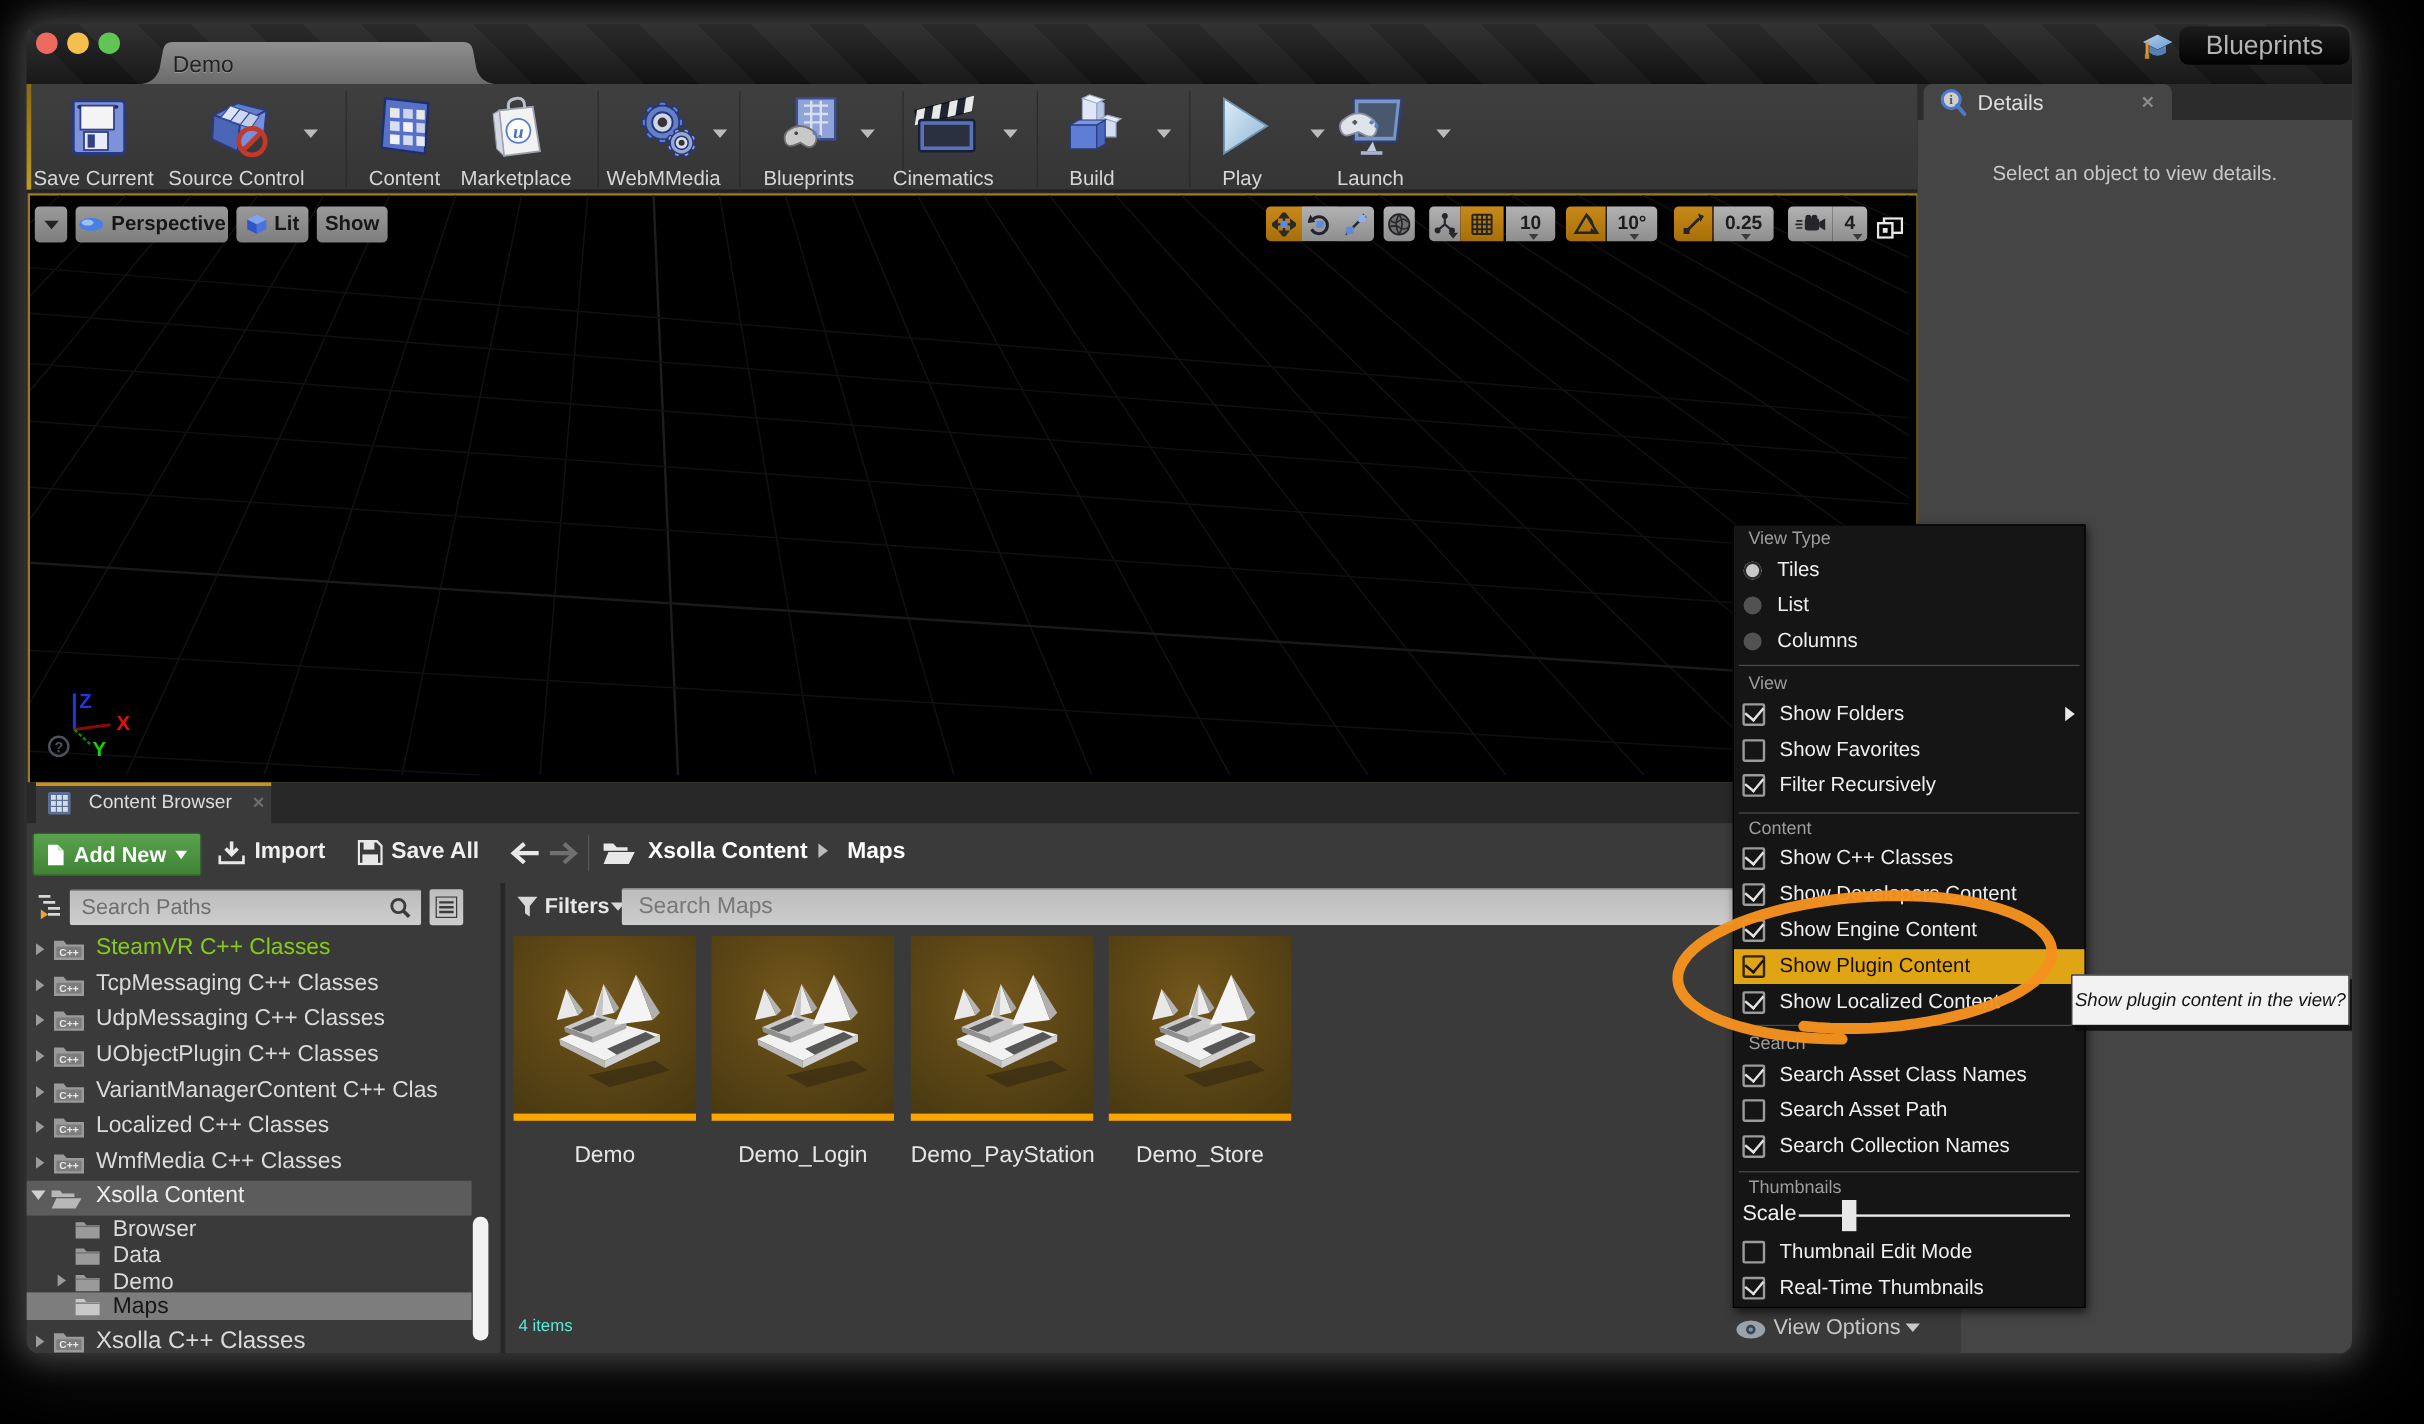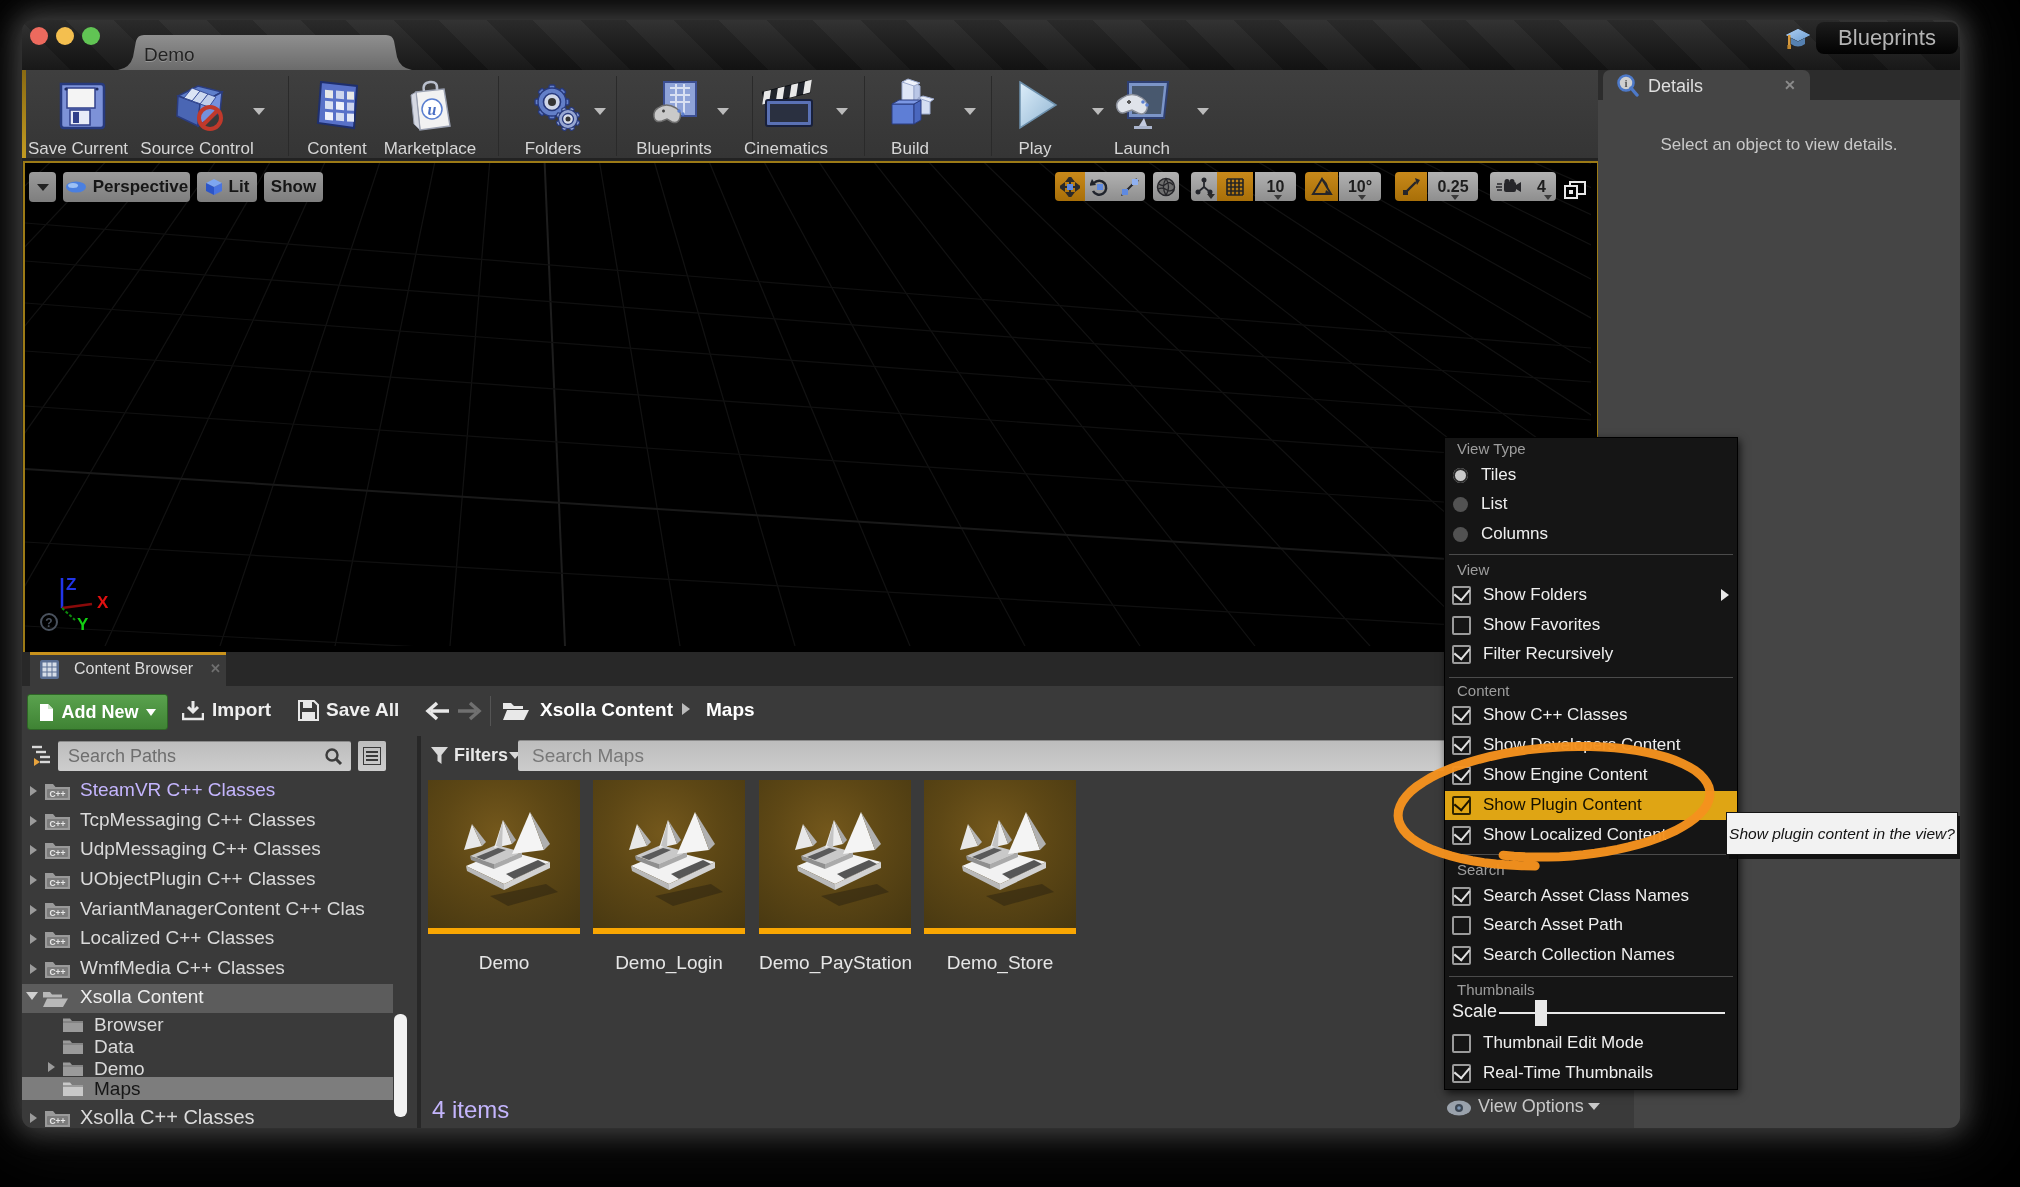--- a/index.html
+++ b/index.html
@@ -138,21 +138,21 @@
             <rect x="-2.2" y="-12" width="4.4" height="6" rx="1.5" transform="rotate(202 0 0)"></rect>
             <rect x="-2.2" y="-12" width="4.4" height="6" rx="1.5" transform="rotate(247 0 0)"></rect>
             <rect x="-2.2" y="-12" width="4.4" height="6" rx="1.5" transform="rotate(292 0 0)"></rect>
             <rect x="-2.2" y="-12" width="4.4" height="6" rx="1.5" transform="rotate(337 0 0)"></rect>
           </g>
           <circle r="9.5"></circle>
         </g>
         <circle cx="39" cy="41" r="5.5" fill="#d8dde9" stroke="#27397c" stroke-width="1.3"></circle>
         <circle cx="39" cy="41" r="2.5" fill="#343434"></circle>
       </svg>
-<div class="lbl ab" style="left:531px;top:69px;transform:translateX(-50%)">Folders</div>
+<div class="lbl ab" style="left:531px;top:69px;transform:translateX(-50%)">WebMMedia</div>
 <div class="darr ab" style="left:572px;top:38px;border-top-color:#bbb"></div>
 <div class="sep ab" style="left:594px"></div>
 <svg class="ab" style="left:626px;top:8px" width="56" height="56" viewBox="0 0 56 56">
 <path d="M16 4 h32 v34 h-32 Z" fill="#8fa3d8" stroke="#3c4f92" stroke-width="2"></path>
 <path d="M22 10 h20 M22 17 h20 M22 24 h20 M28 6 v30 M36 6 v30" stroke="#d9e0f2" stroke-width="2" fill="none"></path>
 <path d="M10 30 q8 -6 18 0 q6 4 4 10 q-2 6 -8 4 l-5 -3 -5 2 q-7 2 -8 -4 q-1 -6 4 -9 Z" fill="#c9c9c9" stroke="#6e6e6e" stroke-width="1.5"></path>
 <path d="M14 33 h3 m-1.5 -1.5 v3" stroke="#444" stroke-width="1.6"></path>
 <circle cx="31" cy="33" r="1.7" fill="#5a7fd0"></circle>
         <circle cx="35" cy="36" r="1.7" fill="#5a7fd0"></circle>
 </svg>
@@ -475,21 +475,21 @@
           <line x1="3" y1="13" x2="15" y2="13" stroke="#3a3a3a" stroke-width="2"></line>
         </svg>
       </div>
 <div class="ab" style="left:395px;top:84px;width:4px;height:392px;background:#272727"></div>
 <div class="ab exp" style="left:8px;top:133.5px;border-left-color:transparent;border-left:0;width:0;height:0;border-top:5px solid transparent;border-bottom:5px solid transparent;border-left:7px solid #9b9b9b;background:none"></div>
 <svg class="ab" style="left:22px;top:128.5px" width="27" height="20" viewBox="0 0 27 20">
         <path d="M1 3 h8 l2.5 3 H26 v13 H1 Z" fill="#9a9a9a"></path>
         <rect x="3" y="8" width="21" height="9" rx="1" fill="#7c7c7c"></rect>
         <text x="13.5" y="15.5" font-size="8.5" font-weight="bold" text-anchor="middle" fill="#e8e8e8">C++</text>
       </svg>
-<div class="ab" style="left:58px;top:126.5px;color:#c4b5fd;font-size:19px;white-space:nowrap">SteamVR C++ Classes</div>
+<div class="ab" style="left:58px;top:126.5px;color:#84cc16;font-size:19px;white-space:nowrap">SteamVR C++ Classes</div>
 <div class="ab exp" style="left:8px;top:163.5px;border-left-color:transparent;border-left:0;width:0;height:0;border-top:5px solid transparent;border-bottom:5px solid transparent;border-left:7px solid #9b9b9b;background:none"></div>
 <svg class="ab" style="left:22px;top:158.5px" width="27" height="20" viewBox="0 0 27 20">
         <path d="M1 3 h8 l2.5 3 H26 v13 H1 Z" fill="#9a9a9a"></path>
         <rect x="3" y="8" width="21" height="9" rx="1" fill="#7c7c7c"></rect>
         <text x="13.5" y="15.5" font-size="8.5" font-weight="bold" text-anchor="middle" fill="#e8e8e8">C++</text>
       </svg>
 <div class="ab" style="left:58px;top:156.5px;color:#dadada;font-size:19px;white-space:nowrap">TcpMessaging C++ Classes</div>
 <div class="ab exp" style="left:8px;top:193px;border-left-color:transparent;border-left:0;width:0;height:0;border-top:5px solid transparent;border-bottom:5px solid transparent;border-left:7px solid #9b9b9b;background:none"></div>
 <svg class="ab" style="left:22px;top:188px" width="27" height="20" viewBox="0 0 27 20">
         <path d="M1 3 h8 l2.5 3 H26 v13 H1 Z" fill="#9a9a9a"></path>
@@ -657,21 +657,21 @@
 <polygon points="57,18 66,42 48,46" fill="#ececec"></polygon>
             <polygon points="57,18 66,42 70,38" fill="#a8a8a8"></polygon>
 <polygon points="57,18 50,44 56,46" fill="#c4c4c4"></polygon>
 <polygon points="84,10 98,48 66,52" fill="#f4f4f4"></polygon>
             <polygon points="84,10 98,48 104,42" fill="#b0b0b0"></polygon>
 </svg>
         </div>
         <div class="tbar"></div>
         <div class="tlabel">Demo_Store</div>
       </div>
-<div class="ab" style="left:410px;top:444px;color:#c4b5fd;font-size:24px">4 items</div>
+<div class="ab" style="left:410px;top:444px;color:#5eead4;font-size:14px">4 items</div>
 <svg class="ab" style="left:1424px;top:448px" width="26" height="16" viewBox="0 0 26 16">
         <ellipse cx="13" cy="8" rx="12" ry="7.5" fill="#9aa2ac"></ellipse>
         <circle cx="13" cy="8" r="4" fill="#3c4754"></circle>
         <circle cx="13" cy="8" r="1.8" fill="#7d96b4"></circle>
       </svg>
 <div class="ab" style="left:1456px;top:444px;color:#c9c9c9;font-size:18px">View Options</div>
 <div class="ab darr" style="left:1566px;top:451px;border-top-color:#c9c9c9"></div>
 </div>
 
 <div class="ab" id="menu" style="left:1422px;top:417px;width:292px;height:651px;background:#151515;border:1px solid #000;box-shadow:2px 3px 8px rgba(0,0,0,.7)">

